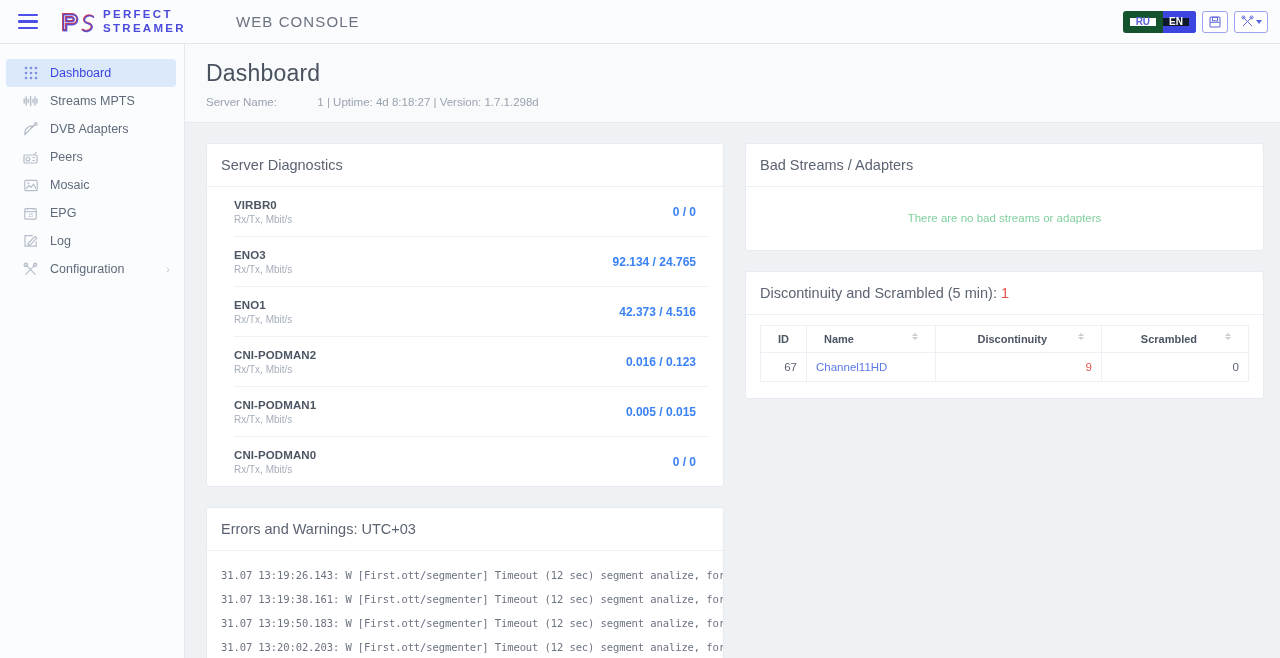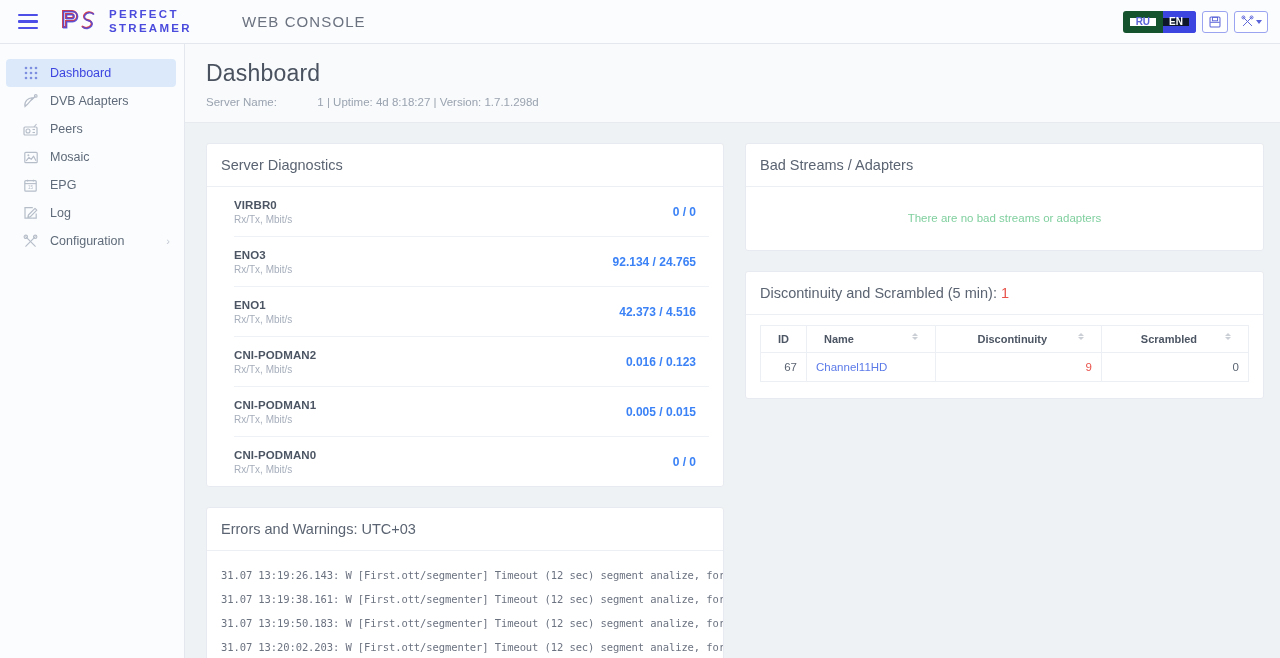--- a/index.html
+++ b/index.html
@@ -24,21 +24,21 @@
   .hamburger {
     width: 44px; height: 44px;
     display: flex; flex-direction: column; align-items: center; justify-content: center;
     gap: 4px; cursor: pointer; margin-left: 6px;
   }
   .hamburger span {
     display: block; width: 20px; height: 2.5px; border-radius: 1px;
     background: #4d4de8;
   }
   .logo-wrap {
-    display: flex; align-items: flex-start; gap: 9px;
+    display: flex; align-items: center; gap: 3px;
     margin-left: 10px; user-select: none;
   }
   .logo-ps { display: block; }
   .logo-text {
     display: flex; flex-direction: column;
     line-height: 1.18;
   }
   .logo-text span {
     font-size: 11.5px; font-weight: 700; letter-spacing: 2.3px;
     color: #4b4bdd;
@@ -289,20 +289,36 @@
           <circle cx="2" cy="12" r="1.3"></circle>
             <circle cx="7" cy="12" r="1.3"></circle>
             <circle cx="12" cy="12" r="1.3"></circle>
         </g>
       </svg>
     </span>
     <span class="nav-label">Dashboard</span>
   </div>
 
 
+  <div class="nav-item">
+    <span class="nav-ico">
+      <svg width="16" height="12" viewBox="0 0 16 12">
+        <g stroke="currentColor" stroke-width="1.4" stroke-linecap="round">
+          <line x1="1.2" y1="4" x2="1.2" y2="8"></line>
+            <line x1="3.2" y1="2" x2="3.2" y2="10"></line>
+          <line x1="5.2" y1="4.5" x2="5.2" y2="7.5"></line>
+            <line x1="7.6" y1="1.5" x2="7.6" y2="10.5"></line>
+          <line x1="10" y1="4.5" x2="10" y2="7.5"></line>
+            <line x1="12" y1="2" x2="12" y2="10"></line>
+          <line x1="14" y1="4" x2="14" y2="8"></line>
+        </g>
+      </svg>
+    </span>
+    <span class="nav-label">Streams MPTS</span>
+  </div>
 
   <div class="nav-item">
     <span class="nav-ico">
       <svg width="15" height="15" viewBox="0 0 15 15">
         <path d="M2 12.5 a7.2 7.2 0 0 1 8-8.6 l-5.6 6.4 z" fill="none" stroke="currentColor" stroke-width="1.2"></path>
         <line x1="8.2" y1="6.2" x2="12.4" y2="2.2" stroke="currentColor" stroke-width="1.2"></line>
         <circle cx="12.8" cy="1.9" r="1.3" fill="none" stroke="currentColor" stroke-width="1.1"></circle>
       </svg>
     </span>
     <span class="nav-label">DVB Adapters</span>

